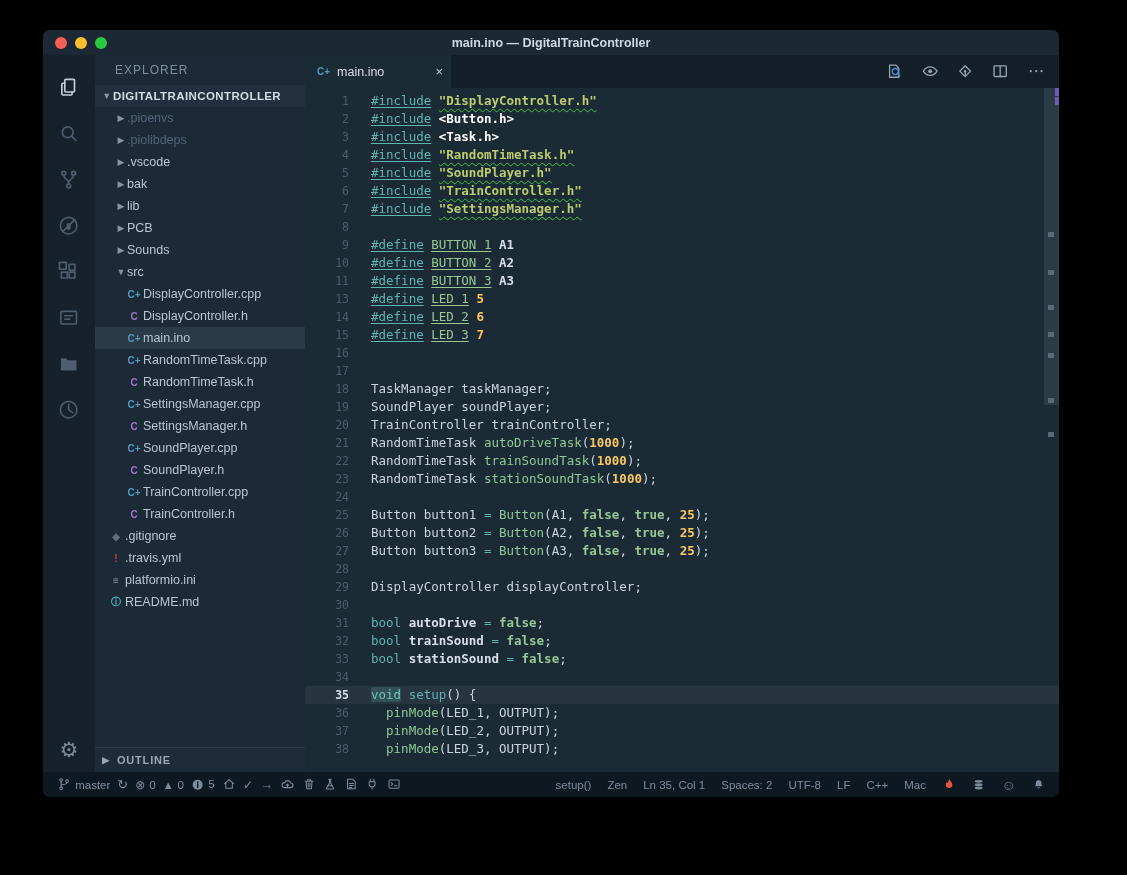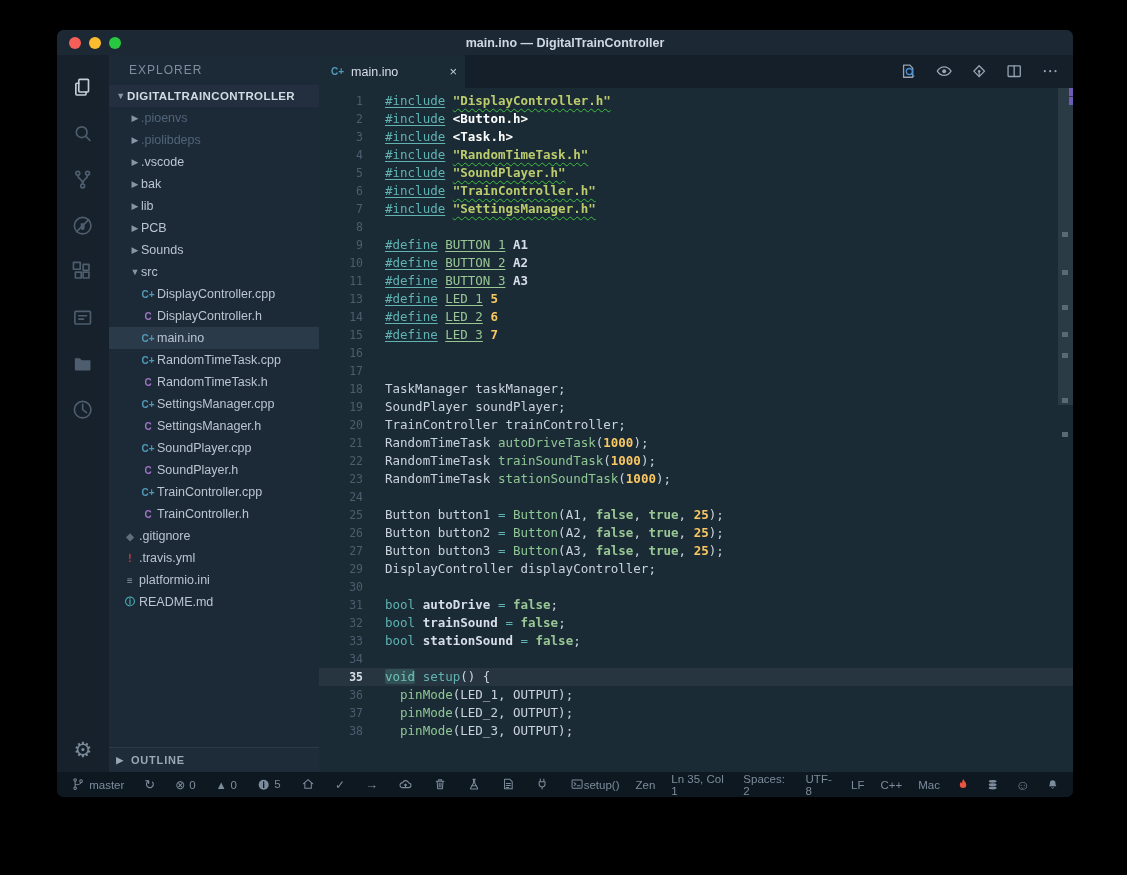--- a/index.html
+++ b/index.html
@@ -1,18 +1,18 @@
 <!DOCTYPE html>
 <html><head>
 <meta charset="utf-8">
 <style>
   html,body{margin:0;padding:0;background:#000;}
   .stage{position:relative;width:1127px;height:875px;background:#000;overflow:hidden;
          font-family:"Liberation Sans",sans-serif;-webkit-font-smoothing:antialiased;}
-  .window{position:absolute;left:57px;top:30px;width:1016px;height:767px;border-radius:7px;
+  .window{position:absolute;left:43px;top:30px;width:1016px;height:767px;border-radius:7px;
           overflow:hidden;background:#1b2b35;display:flex;flex-direction:column;}
   
   .titlebar{height:25px;background:#1c2834;display:flex;align-items:center;justify-content:center;
             position:relative;flex:0 0 auto;}
   .traffic{position:absolute;left:12px;top:7px;display:flex;gap:8px;}
   .traffic span{width:12px;height:12px;border-radius:50%;display:block;}
   .tl-red{background:#f55f57;}  .tl-yellow{background:#fdbc2e;}  .tl-green{background:#28c840;}
   .win-title{font-size:12.5px;font-weight:bold;color:#cfd8e2;}
   
   .main{flex:1 1 auto;display:flex;min-height:0;}
@@ -73,21 +73,21 @@
   .seg-fn{color:#5fb3b3;}
   
   .scrollbar{position:absolute;top:0;right:0;width:15px;height:100%;}
   .sb-thumb{position:absolute;top:0;left:0;width:100%;height:317px;background:rgba(190,210,230,.10);}
   .ov-mark{position:absolute;width:6px;height:5px;background:#5a6877;left:4px;}
   .ov-purple{position:absolute;right:0;width:4px;background:#6f5bb5;}
   
   .statusbar{height:25px;background:#0e1821;display:flex;align-items:center;
              font-size:11.5px;color:#7d8c9c;flex:0 0 auto;padding:0 10px;}
   .st-left,.st-right{display:flex;align-items:center;}
-  .st-left{gap:20px;padding-left:4px;justify-content:space-between;}
+  .st-left{gap:7px;padding-left:4px;justify-content:space-between;}
   .st-right{margin-left:auto;gap:16px;padding-right:4px;}
   .st-item{display:flex;align-items:center;gap:4px;cursor:pointer;}
   .st-item .ic{display:flex;align-items:center;font-size:12px;}
   svg.ico{display:block;}
 </style>
 </head>
 <body>
 
 <div class="stage">
   <div class="window">
@@ -330,20 +330,21 @@
               <div class="code-line"><span class="gutter-num">18</span><span class="code-txt"><span class="seg-t">TaskManager taskManager;</span></span></div>
               <div class="code-line"><span class="gutter-num">19</span><span class="code-txt"><span class="seg-t">SoundPlayer soundPlayer;</span></span></div>
               <div class="code-line"><span class="gutter-num">20</span><span class="code-txt"><span class="seg-t">TrainController trainController;</span></span></div>
               <div class="code-line"><span class="gutter-num">21</span><span class="code-txt"><span class="seg-t">RandomTimeTask </span><span class="seg-f">autoDriveTask</span><span class="seg-t">(</span><span class="seg-n">1000</span><span class="seg-t">);</span></span></div>
               <div class="code-line"><span class="gutter-num">22</span><span class="code-txt"><span class="seg-t">RandomTimeTask </span><span class="seg-f">trainSoundTask</span><span class="seg-t">(</span><span class="seg-n">1000</span><span class="seg-t">);</span></span></div>
               <div class="code-line"><span class="gutter-num">23</span><span class="code-txt"><span class="seg-t">RandomTimeTask </span><span class="seg-f">stationSoundTask</span><span class="seg-t">(</span><span class="seg-n">1000</span><span class="seg-t">);</span></span></div>
               <div class="code-line"><span class="gutter-num">24</span><span class="code-txt"></span></div>
               <div class="code-line"><span class="gutter-num">25</span><span class="code-txt"><span class="seg-t">Button button1 </span><span class="seg-o">=</span><span class="seg-t"> </span><span class="seg-f">Button</span><span class="seg-t">(A1, </span><span class="seg-b">false</span><span class="seg-t">, </span><span class="seg-b">true</span><span class="seg-t">, </span><span class="seg-n">25</span><span class="seg-t">);</span></span></div>
               <div class="code-line"><span class="gutter-num">26</span><span class="code-txt"><span class="seg-t">Button button2 </span><span class="seg-o">=</span><span class="seg-t"> </span><span class="seg-f">Button</span><span class="seg-t">(A2, </span><span class="seg-b">false</span><span class="seg-t">, </span><span class="seg-b">true</span><span class="seg-t">, </span><span class="seg-n">25</span><span class="seg-t">);</span></span></div>
               <div class="code-line"><span class="gutter-num">27</span><span class="code-txt"><span class="seg-t">Button button3 </span><span class="seg-o">=</span><span class="seg-t"> </span><span class="seg-f">Button</span><span class="seg-t">(A3, </span><span class="seg-b">false</span><span class="seg-t">, </span><span class="seg-b">true</span><span class="seg-t">, </span><span class="seg-n">25</span><span class="seg-t">);</span></span></div>
+              <div class="code-line"><span class="gutter-num">28</span><span class="code-txt"></span></div>
               <div class="code-line"><span class="gutter-num">29</span><span class="code-txt"><span class="seg-t">DisplayController displayController;</span></span></div>
               <div class="code-line"><span class="gutter-num">30</span><span class="code-txt"></span></div>
               <div class="code-line"><span class="gutter-num">31</span><span class="code-txt"><span class="seg-k">bool</span><span class="seg-t"> </span><span class="seg-w">autoDrive</span><span class="seg-t"> </span><span class="seg-o">=</span><span class="seg-t"> </span><span class="seg-b">false</span><span class="seg-t">;</span></span></div>
               <div class="code-line"><span class="gutter-num">32</span><span class="code-txt"><span class="seg-k">bool</span><span class="seg-t"> </span><span class="seg-w">trainSound</span><span class="seg-t"> </span><span class="seg-o">=</span><span class="seg-t"> </span><span class="seg-b">false</span><span class="seg-t">;</span></span></div>
               <div class="code-line"><span class="gutter-num">33</span><span class="code-txt"><span class="seg-k">bool</span><span class="seg-t"> </span><span class="seg-w">stationSound</span><span class="seg-t"> </span><span class="seg-o">=</span><span class="seg-t"> </span><span class="seg-b">false</span><span class="seg-t">;</span></span></div>
               <div class="code-line"><span class="gutter-num">34</span><span class="code-txt"></span></div>
               <div class="code-line active"><span class="gutter-num">35</span><span class="code-txt"><span class="seg-khl">void</span><span class="seg-t"> </span><span class="seg-fn">setup</span><span class="seg-t">() {</span></span></div>
               <div class="code-line"><span class="gutter-num">36</span><span class="code-txt"><span class="seg-t">  </span><span class="seg-f">pinMode</span><span class="seg-t">(LED_1, OUTPUT);</span></span></div>
               <div class="code-line"><span class="gutter-num">37</span><span class="code-txt"><span class="seg-t">  </span><span class="seg-f">pinMode</span><span class="seg-t">(LED_2, OUTPUT);</span></span></div>
               <div class="code-line"><span class="gutter-num">38</span><span class="code-txt"><span class="seg-t">  </span><span class="seg-f">pinMode</span><span class="seg-t">(LED_3, OUTPUT);</span></span></div>

